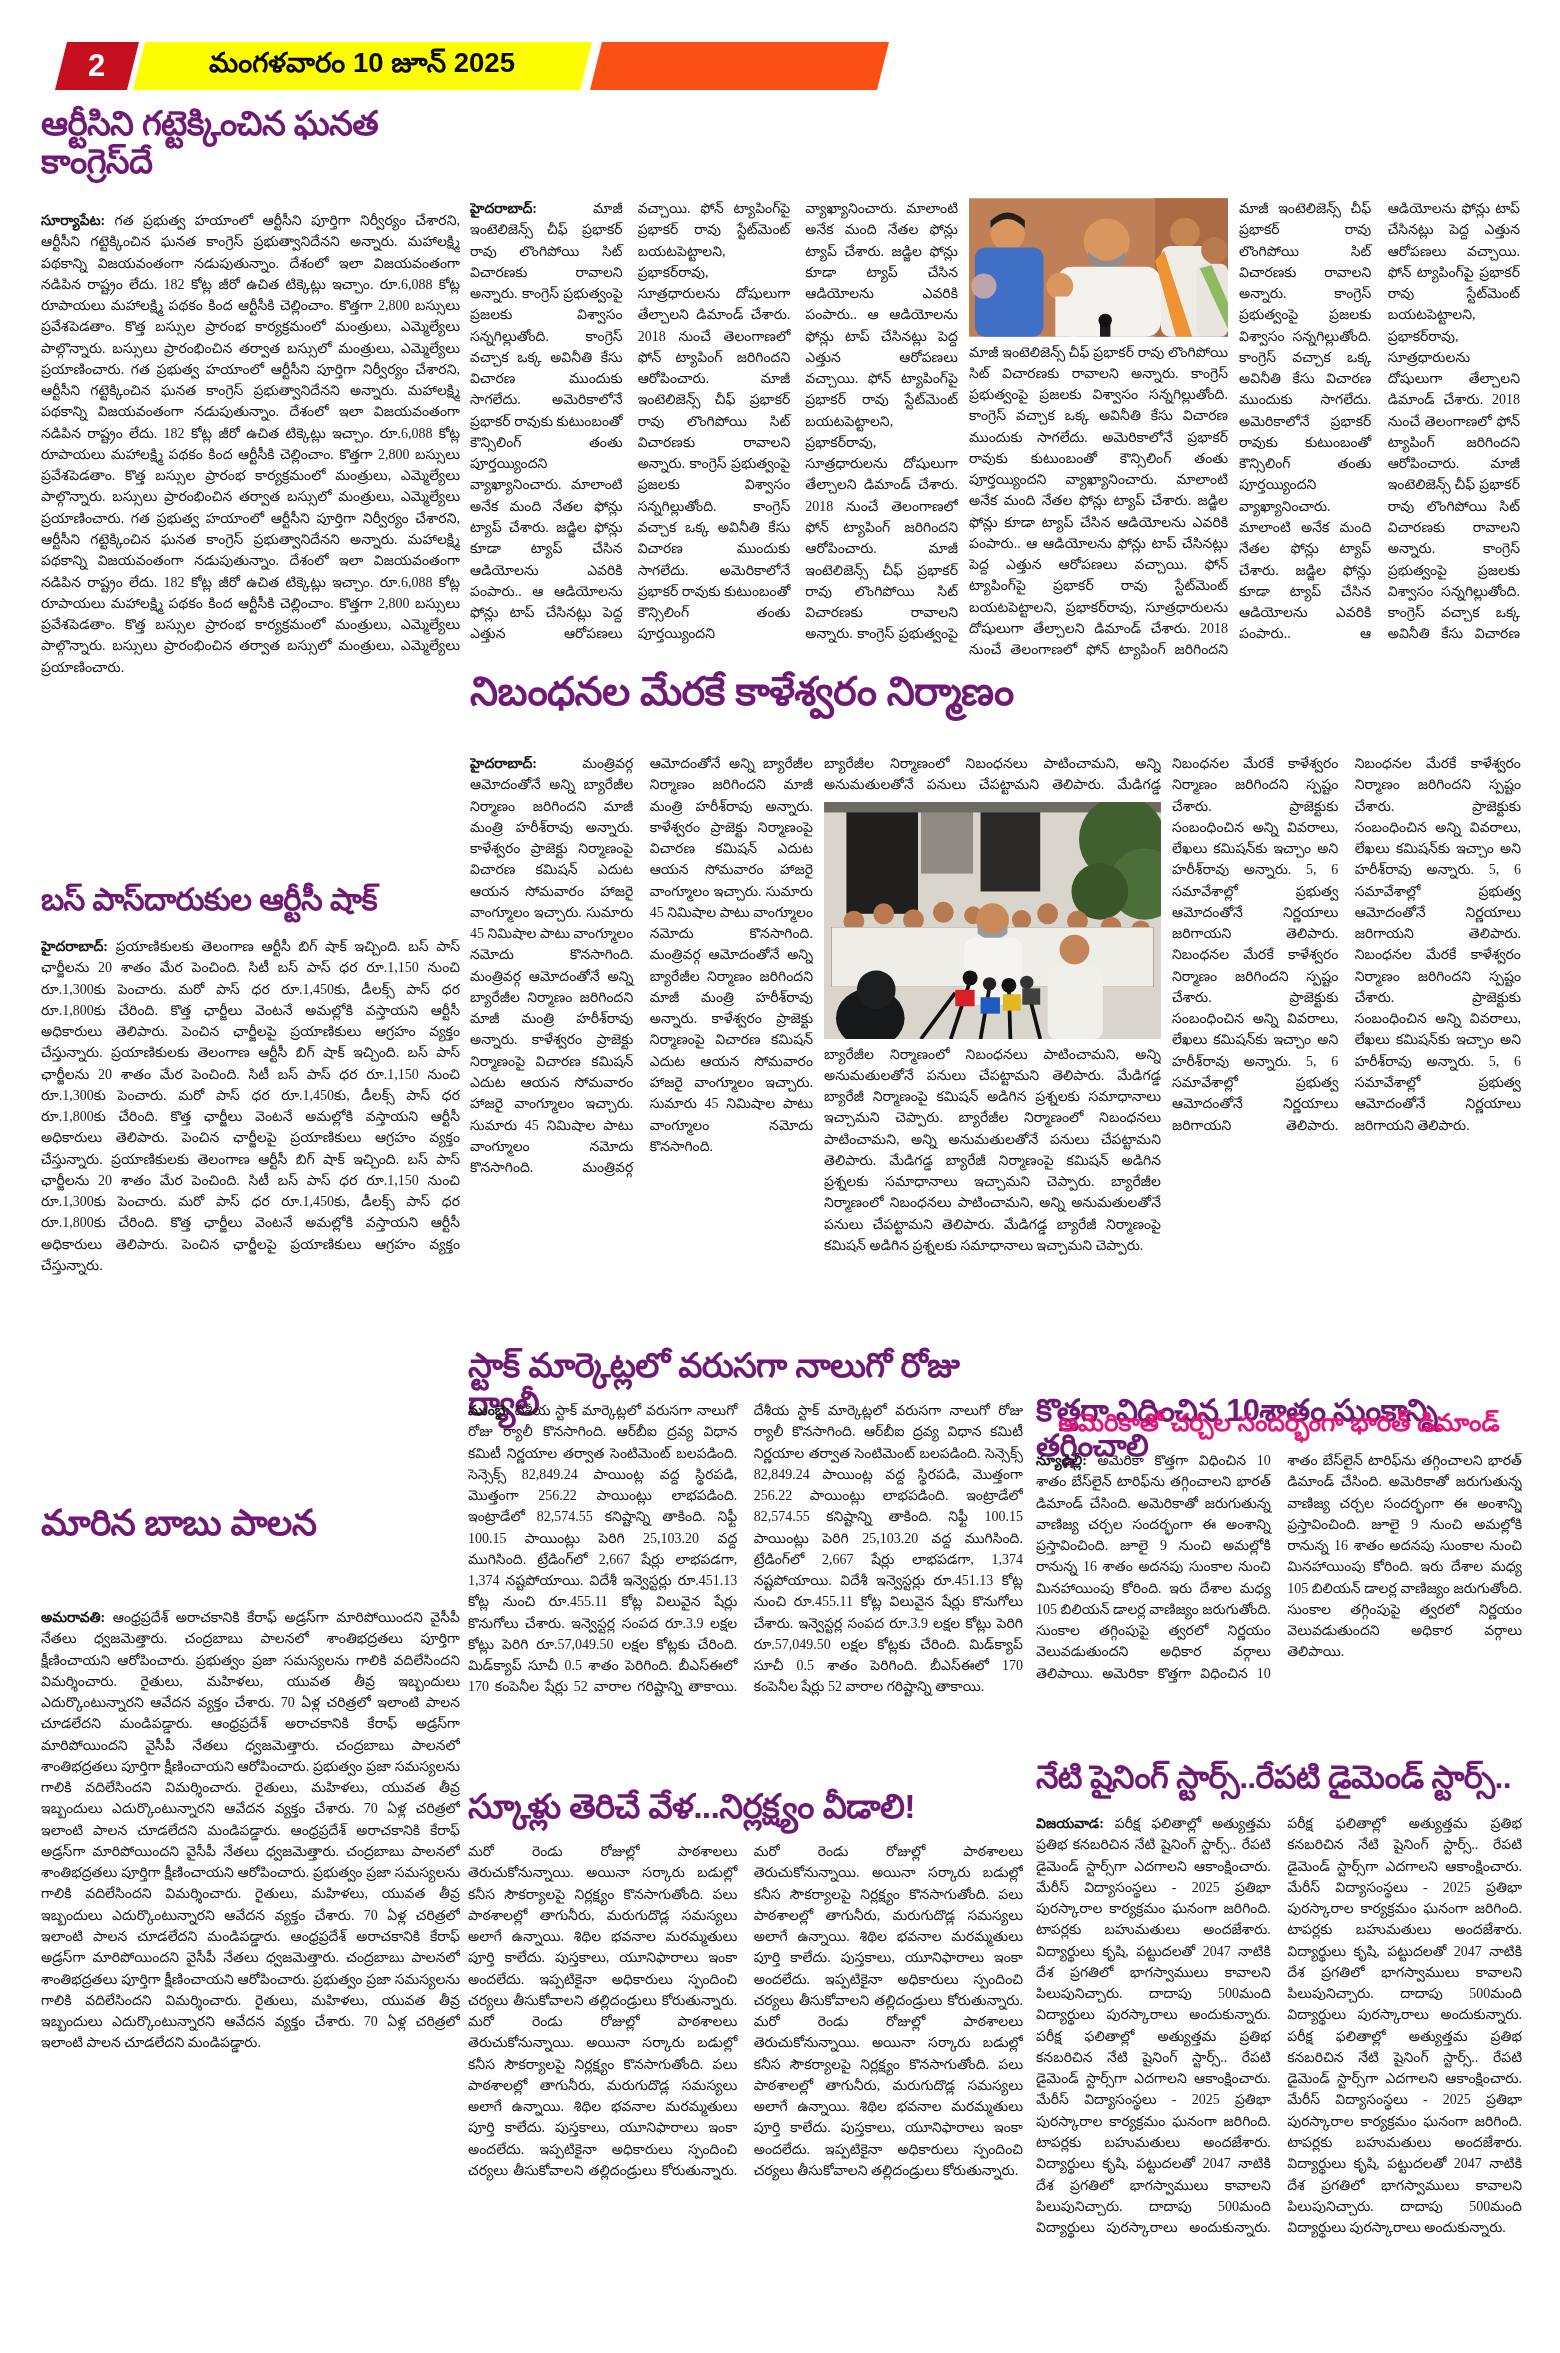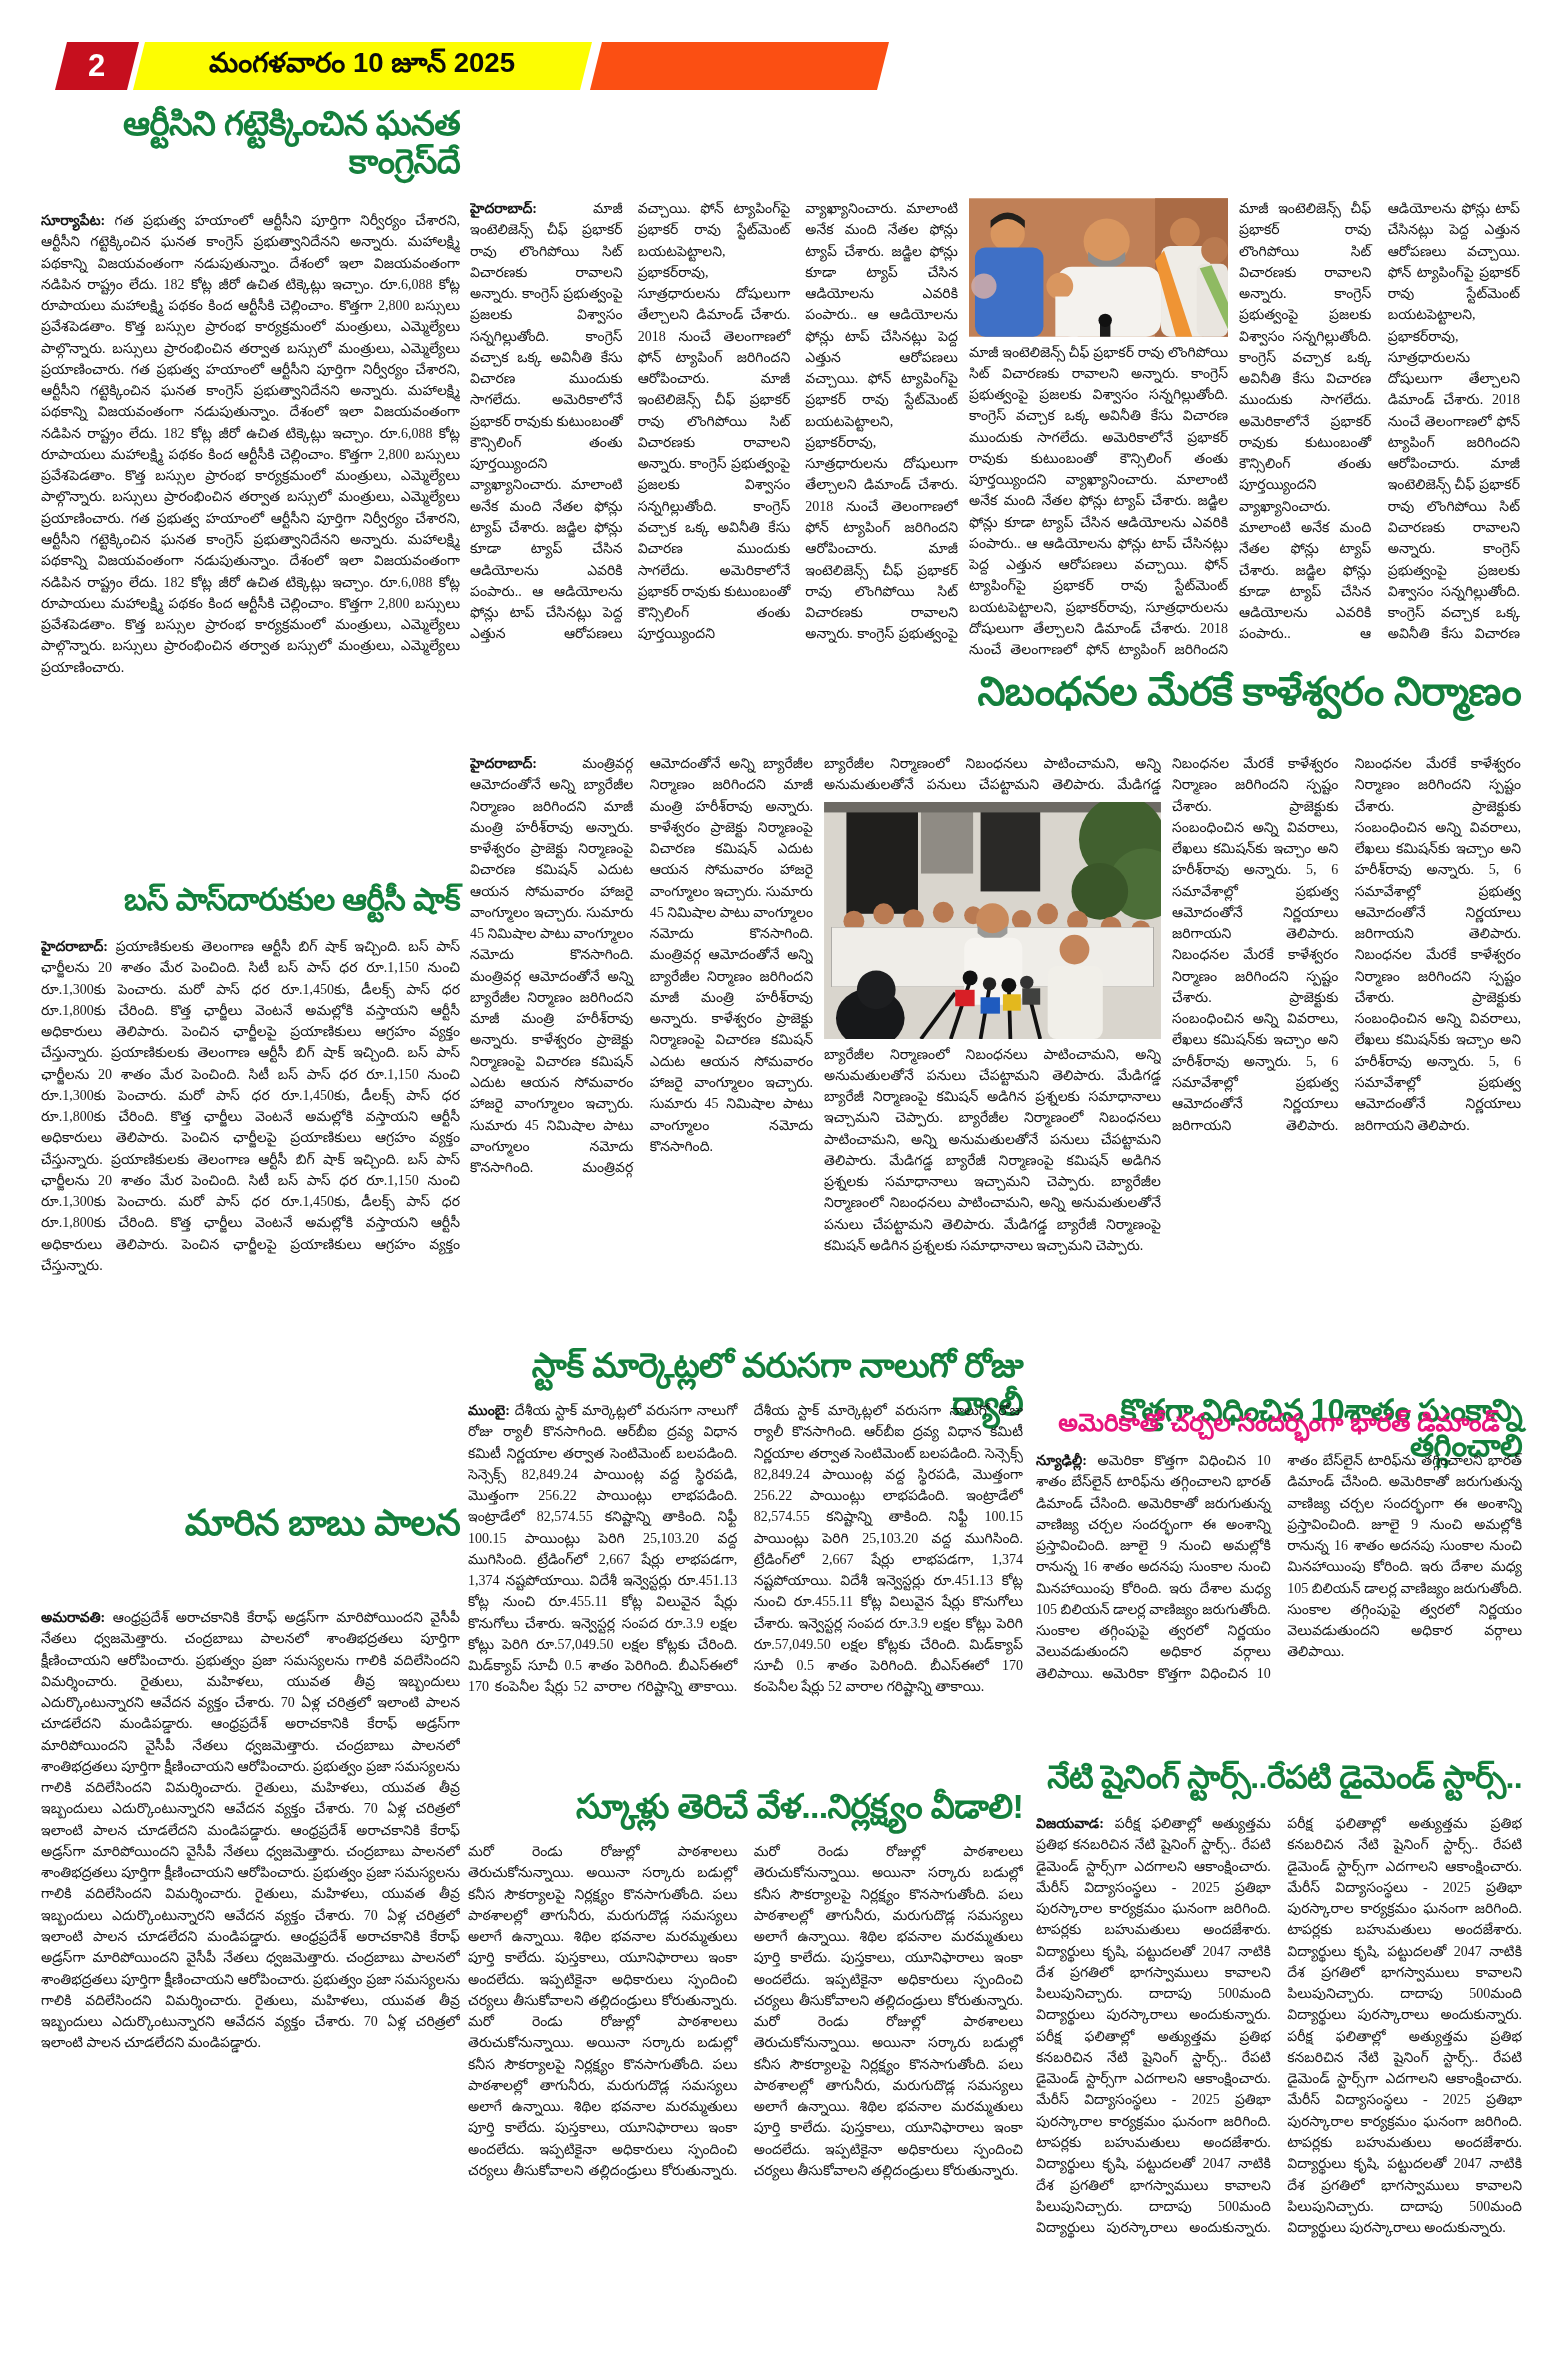--- a/index.html
+++ b/index.html
@@ -11,22 +11,22 @@
   
   .hdr-red { position:absolute; left:61px; top:0; width:72px; height:48px;
              background:#c60f1e; transform:skewX(-14deg); display:flex; align-items:center; justify-content:center; }
   .hdr-red span { color:#fff; font-family:"Liberation Sans",sans-serif; font-weight:bold; font-size:31px; transform:skewX(14deg); }
   .hdr-yellow { position:absolute; left:139px; top:0; width:447px; height:48px;
                 background:#fdfd02; transform:skewX(-14deg); display:flex; align-items:center; justify-content:center; }
   .hdr-yellow span { color:#0b0b0b; font-family:"Liberation Sans",sans-serif; font-weight:bold; font-size:27.6px; transform:skewX(14deg); white-space:nowrap; }
   .hdr-orange { position:absolute; left:596px; top:0; width:287px; height:48px;
                 background:#fb4f13; transform:skewX(-14deg); }
 
-  .headline { font-family:"Liberation Sans",sans-serif; font-weight:bold; color:#15803d;
-              text-align:right; line-height:1.12; letter-spacing:-0.7px; }
+  .headline { font-family:"Liberation Sans",sans-serif; font-weight:bold; color:#701a75;
+              text-align:left; line-height:1.12; letter-spacing:-0.7px; }
   .strap { font-family:"Liberation Sans",sans-serif; font-weight:bold; color:#e8157d; text-align:center; }
 
   .body-text { font-size:14px; line-height:1.52; text-align:justify; color:#141414; overflow:hidden; }
   .dateline { font-weight:bold; }
   .cols-2 { column-count:2; column-gap:16.4px; }
   .cols-3 { column-count:3; column-gap:15px; }
   .photo { display:block; }
 </style>
 </head>
 <body>

